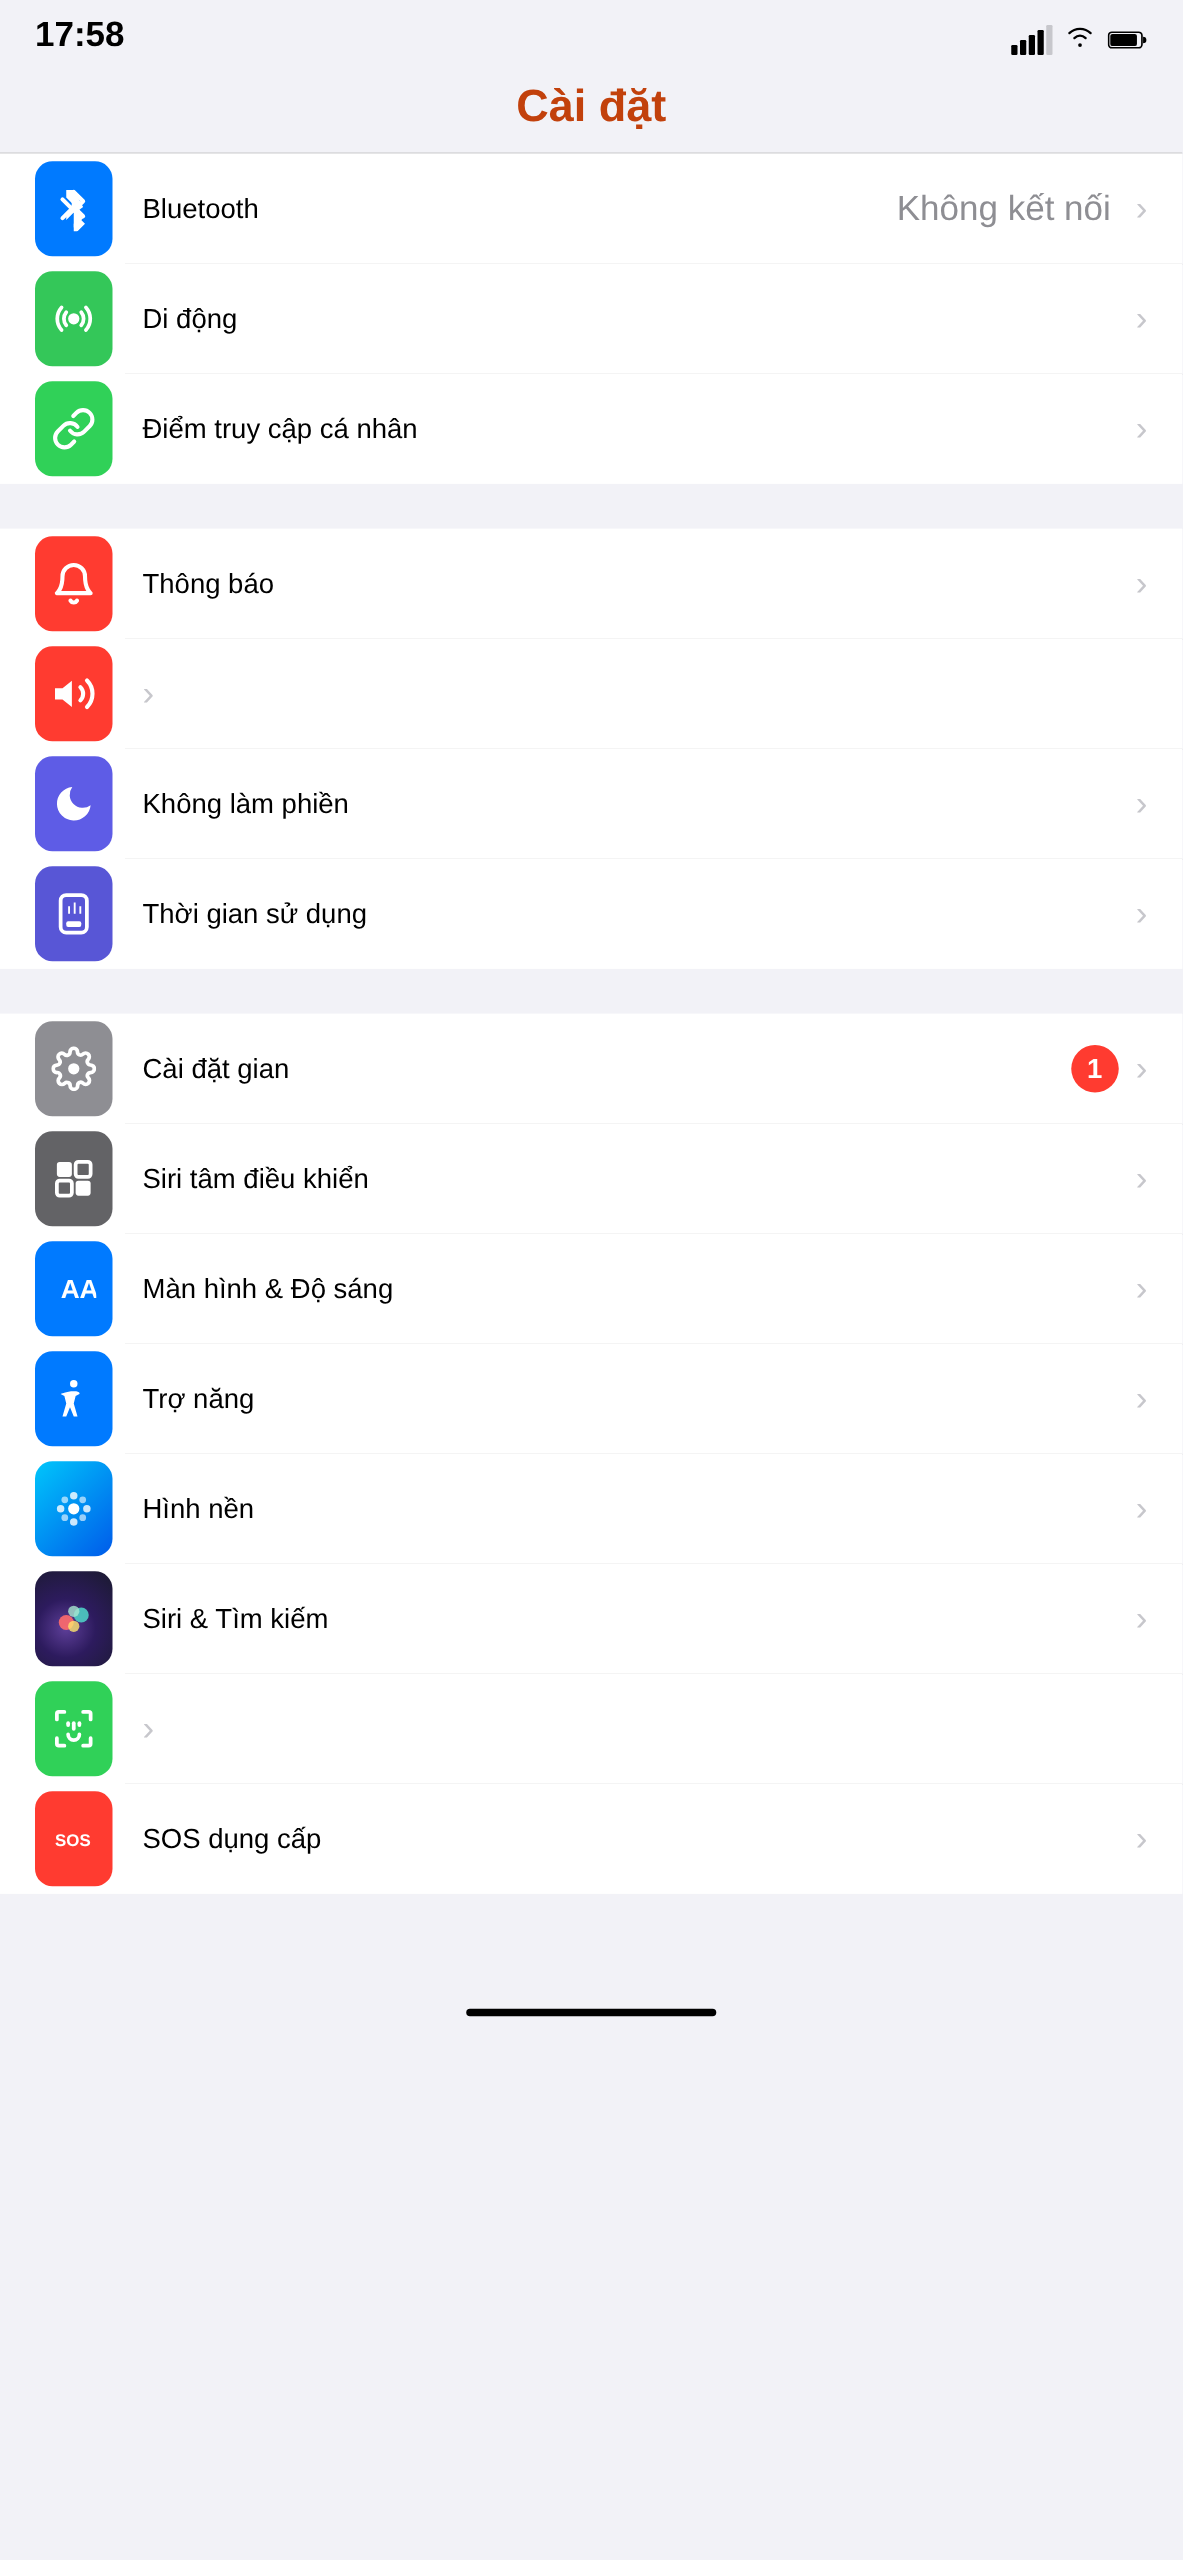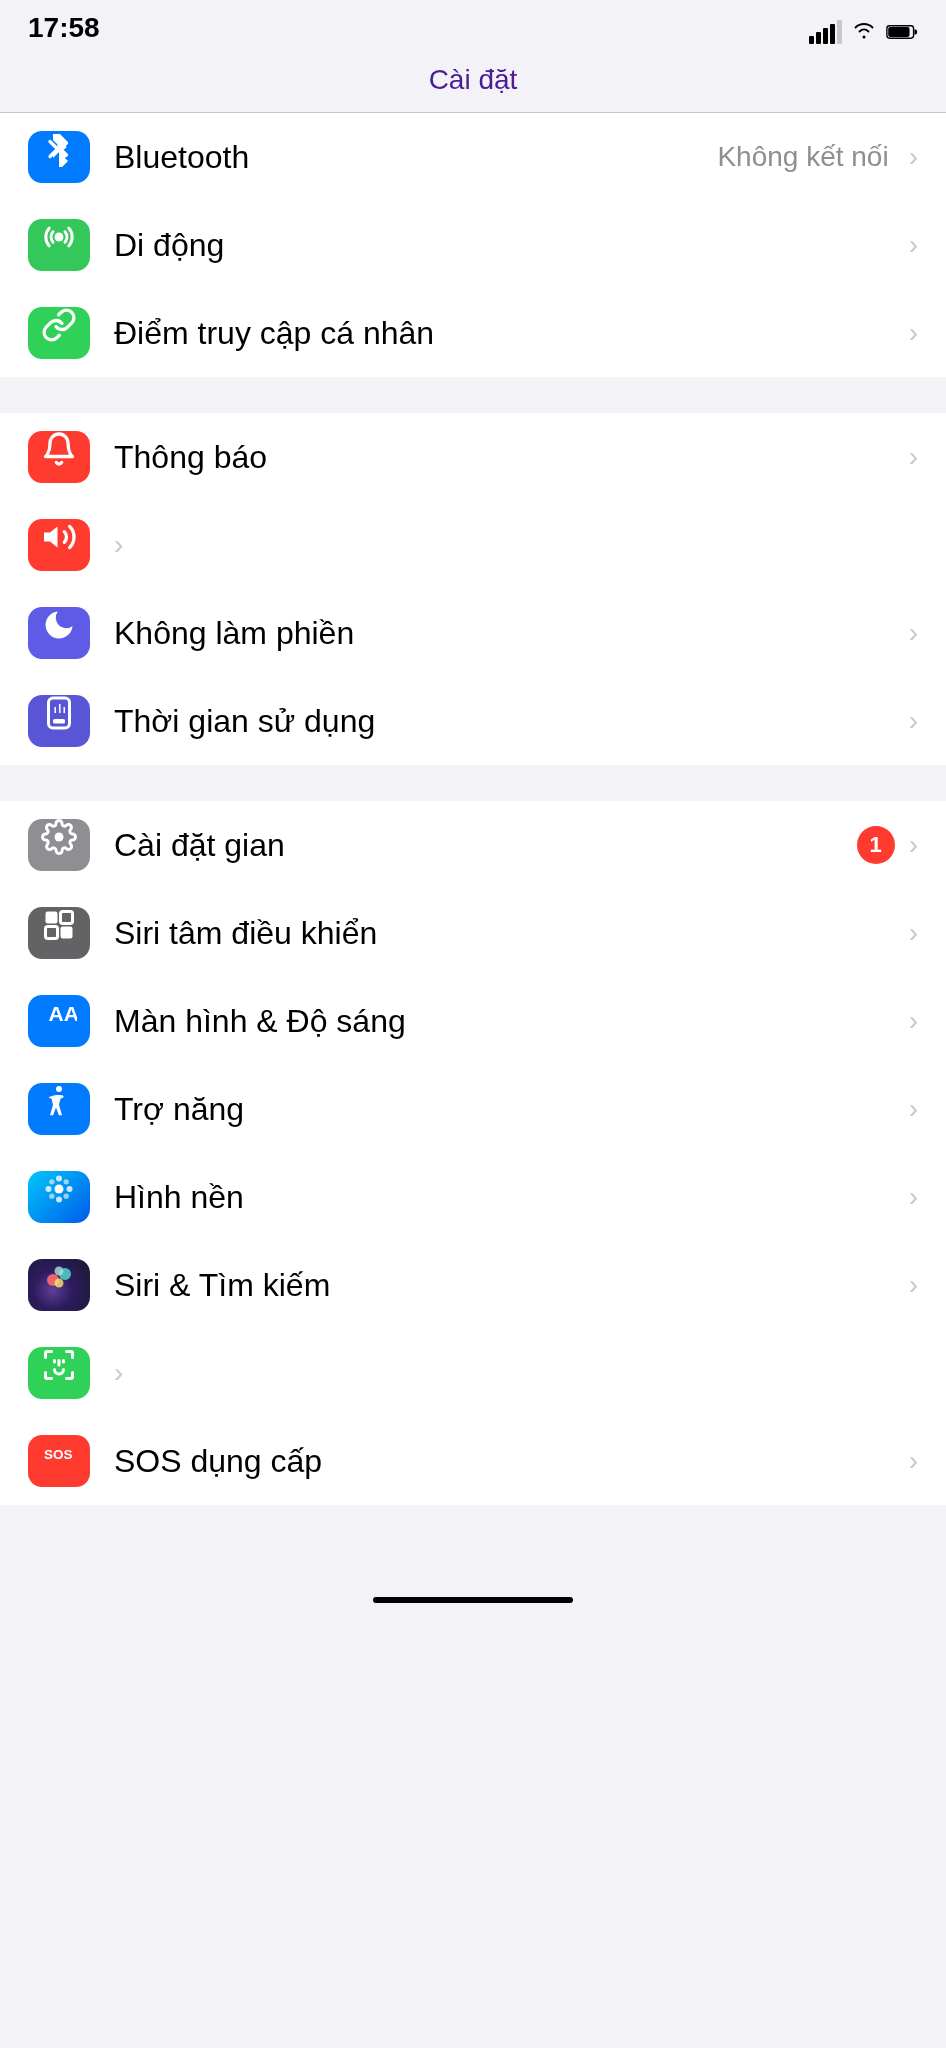--- a/index.html
+++ b/index.html
@@ -35,23 +35,23 @@
     }
 
     .nav-bar {
       background: #f2f2f7;
       text-align: center;
       padding: 10px 0 16px 0;
       border-bottom: 1px solid #c6c6c8;
     }
 
     .nav-title {
-      font-size: 28px;
-      font-weight: 400;
-      color: #4c1d95;
+      font-size: 36px;
+      font-weight: 700;
+      color: #c2410c;
     }
 
     .settings-group {
       background: #fff;
       border-radius: 0;
       margin-bottom: 0;
     }
 
     .group-separator {
       height: 36px;
@@ -73,37 +73,37 @@
       position: absolute;
       bottom: 0;
       left: 100px;
       right: 0;
       height: 0.5px;
       background: #c6c6c8;
     }
 
     .icon-wrapper {
       width: 62px;
-      height: 52px;
+      height: 76px;
       border-radius: 14px;
       display: flex;
-      align-items: flex-start;
+      align-items: center;
       justify-content: center;
       margin-right: 24px;
       flex-shrink: 0;
     }
 
     .icon-wrapper svg {
       width: 36px;
       height: 36px;
     }
 
     .row-label {
       flex: 1;
-      font-size: 32px;
+      font-size: 22px;
       color: #000;
       font-weight: 400;
     }
 
     .row-value {
       font-size: 28px;
       color: #8e8e93;
       margin-right: 20px;
     }
 

